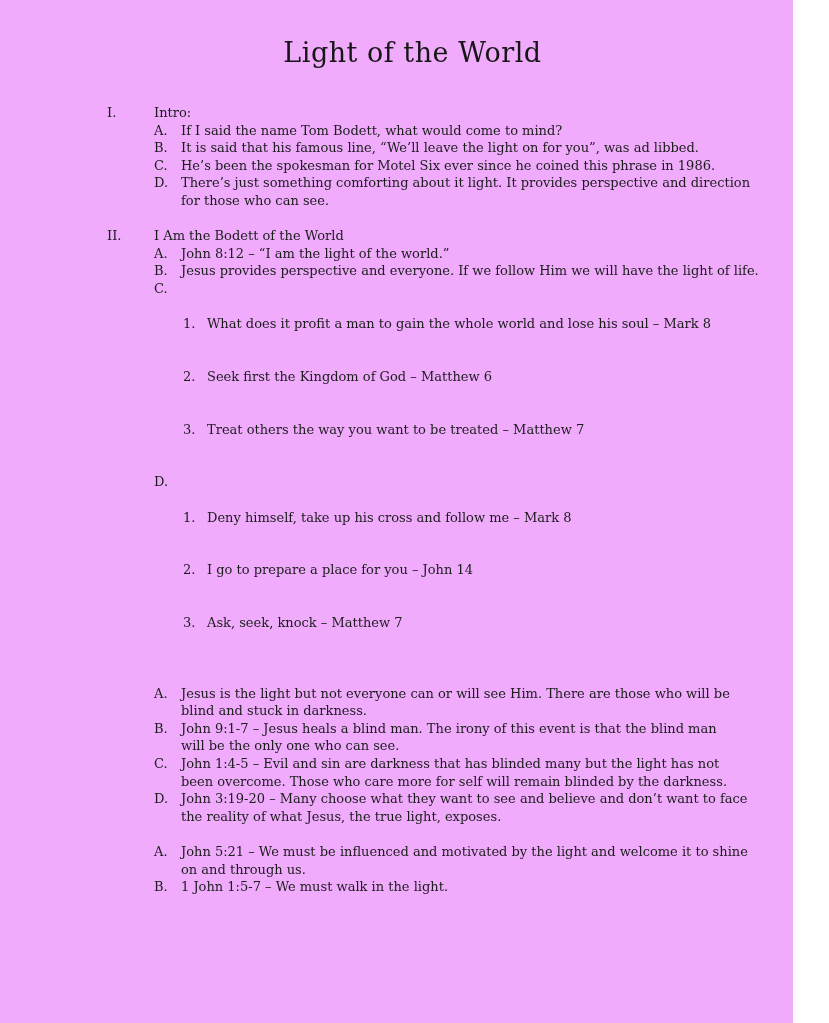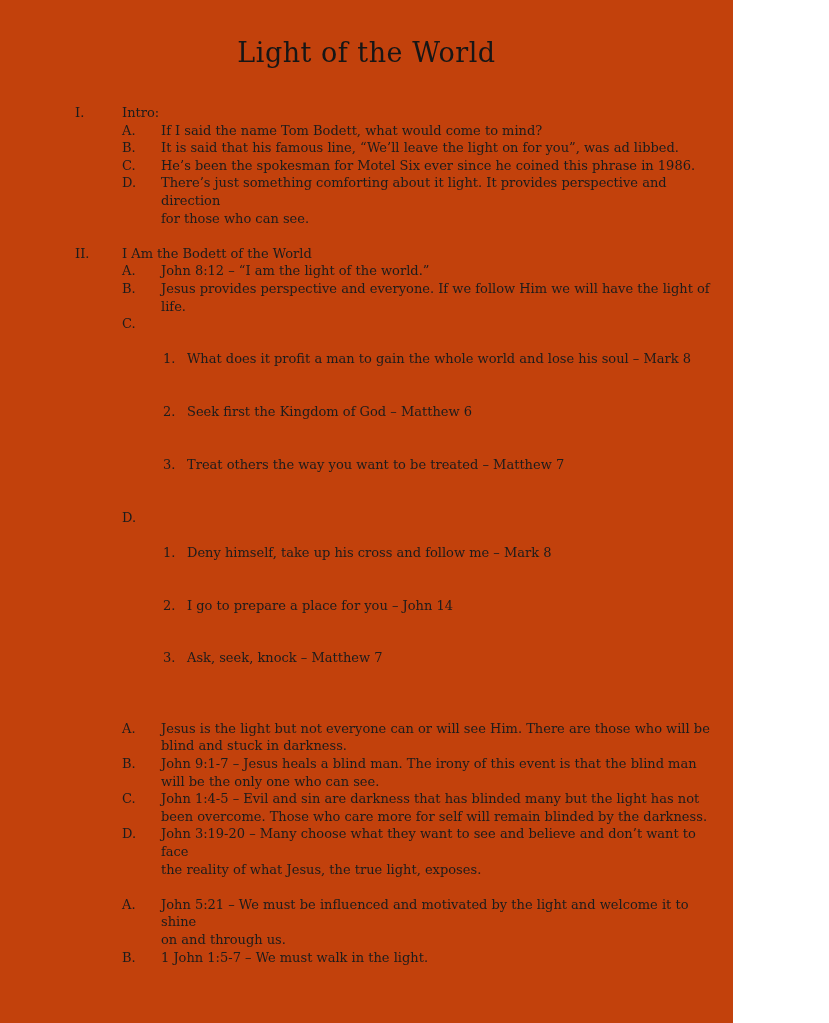--- a/index.html
+++ b/index.html
@@ -1,26 +1,27 @@
 <!DOCTYPE html>
 <html><head>
 <meta charset="utf-8">
 <style>
   html, body { margin: 0; padding: 0; background: #ffffff; }
   .page {
-    width: 733px;
+    width: 793px;
     height: 1023px;
-    background: #c2410c;
+    background: #f0abfc;
     box-sizing: border-box;
     padding-top: 36px;
     font-family: "DejaVu Serif", serif;
     font-size: 13px;
     line-height: 17.6px;
     color: #1c1c1c;
     overflow: hidden;
+    padding-left: 32px;
   }
   .doc-title {
     margin: 0;
     font-size: 27px;
     line-height: 34px;
     font-weight: normal;
     text-align: center;
     letter-spacing: 0.5px;
     color: #161616;
   }
@@ -28,21 +29,21 @@
     margin-top: 34px;
     padding-left: 75px;
     padding-right: 18px;
   }
   .sec + .sec { margin-top: 17.6px; }
   .sec-head { display: flex; }
   .roman { width: 47px; flex: none; }
   .sec-title { flex: 1; }
   .item { display: flex; margin-left: 47px; }
   .ilabel { width: 27px; flex: none; }
-  .itext { flex: 1; white-space: pre-wrap; margin-left: 12px; }
+  .itext { flex: 1; white-space: pre-wrap; }
   .sub { display: flex; margin-left: 2px; }
   .slabel { width: 24px; flex: none; }
   .stext { flex: 1; white-space: pre-wrap; }
 </style>
 </head>
 <body>
 
 <div class="page">
   <h1 class="doc-title">Light of the World</h1>
 

